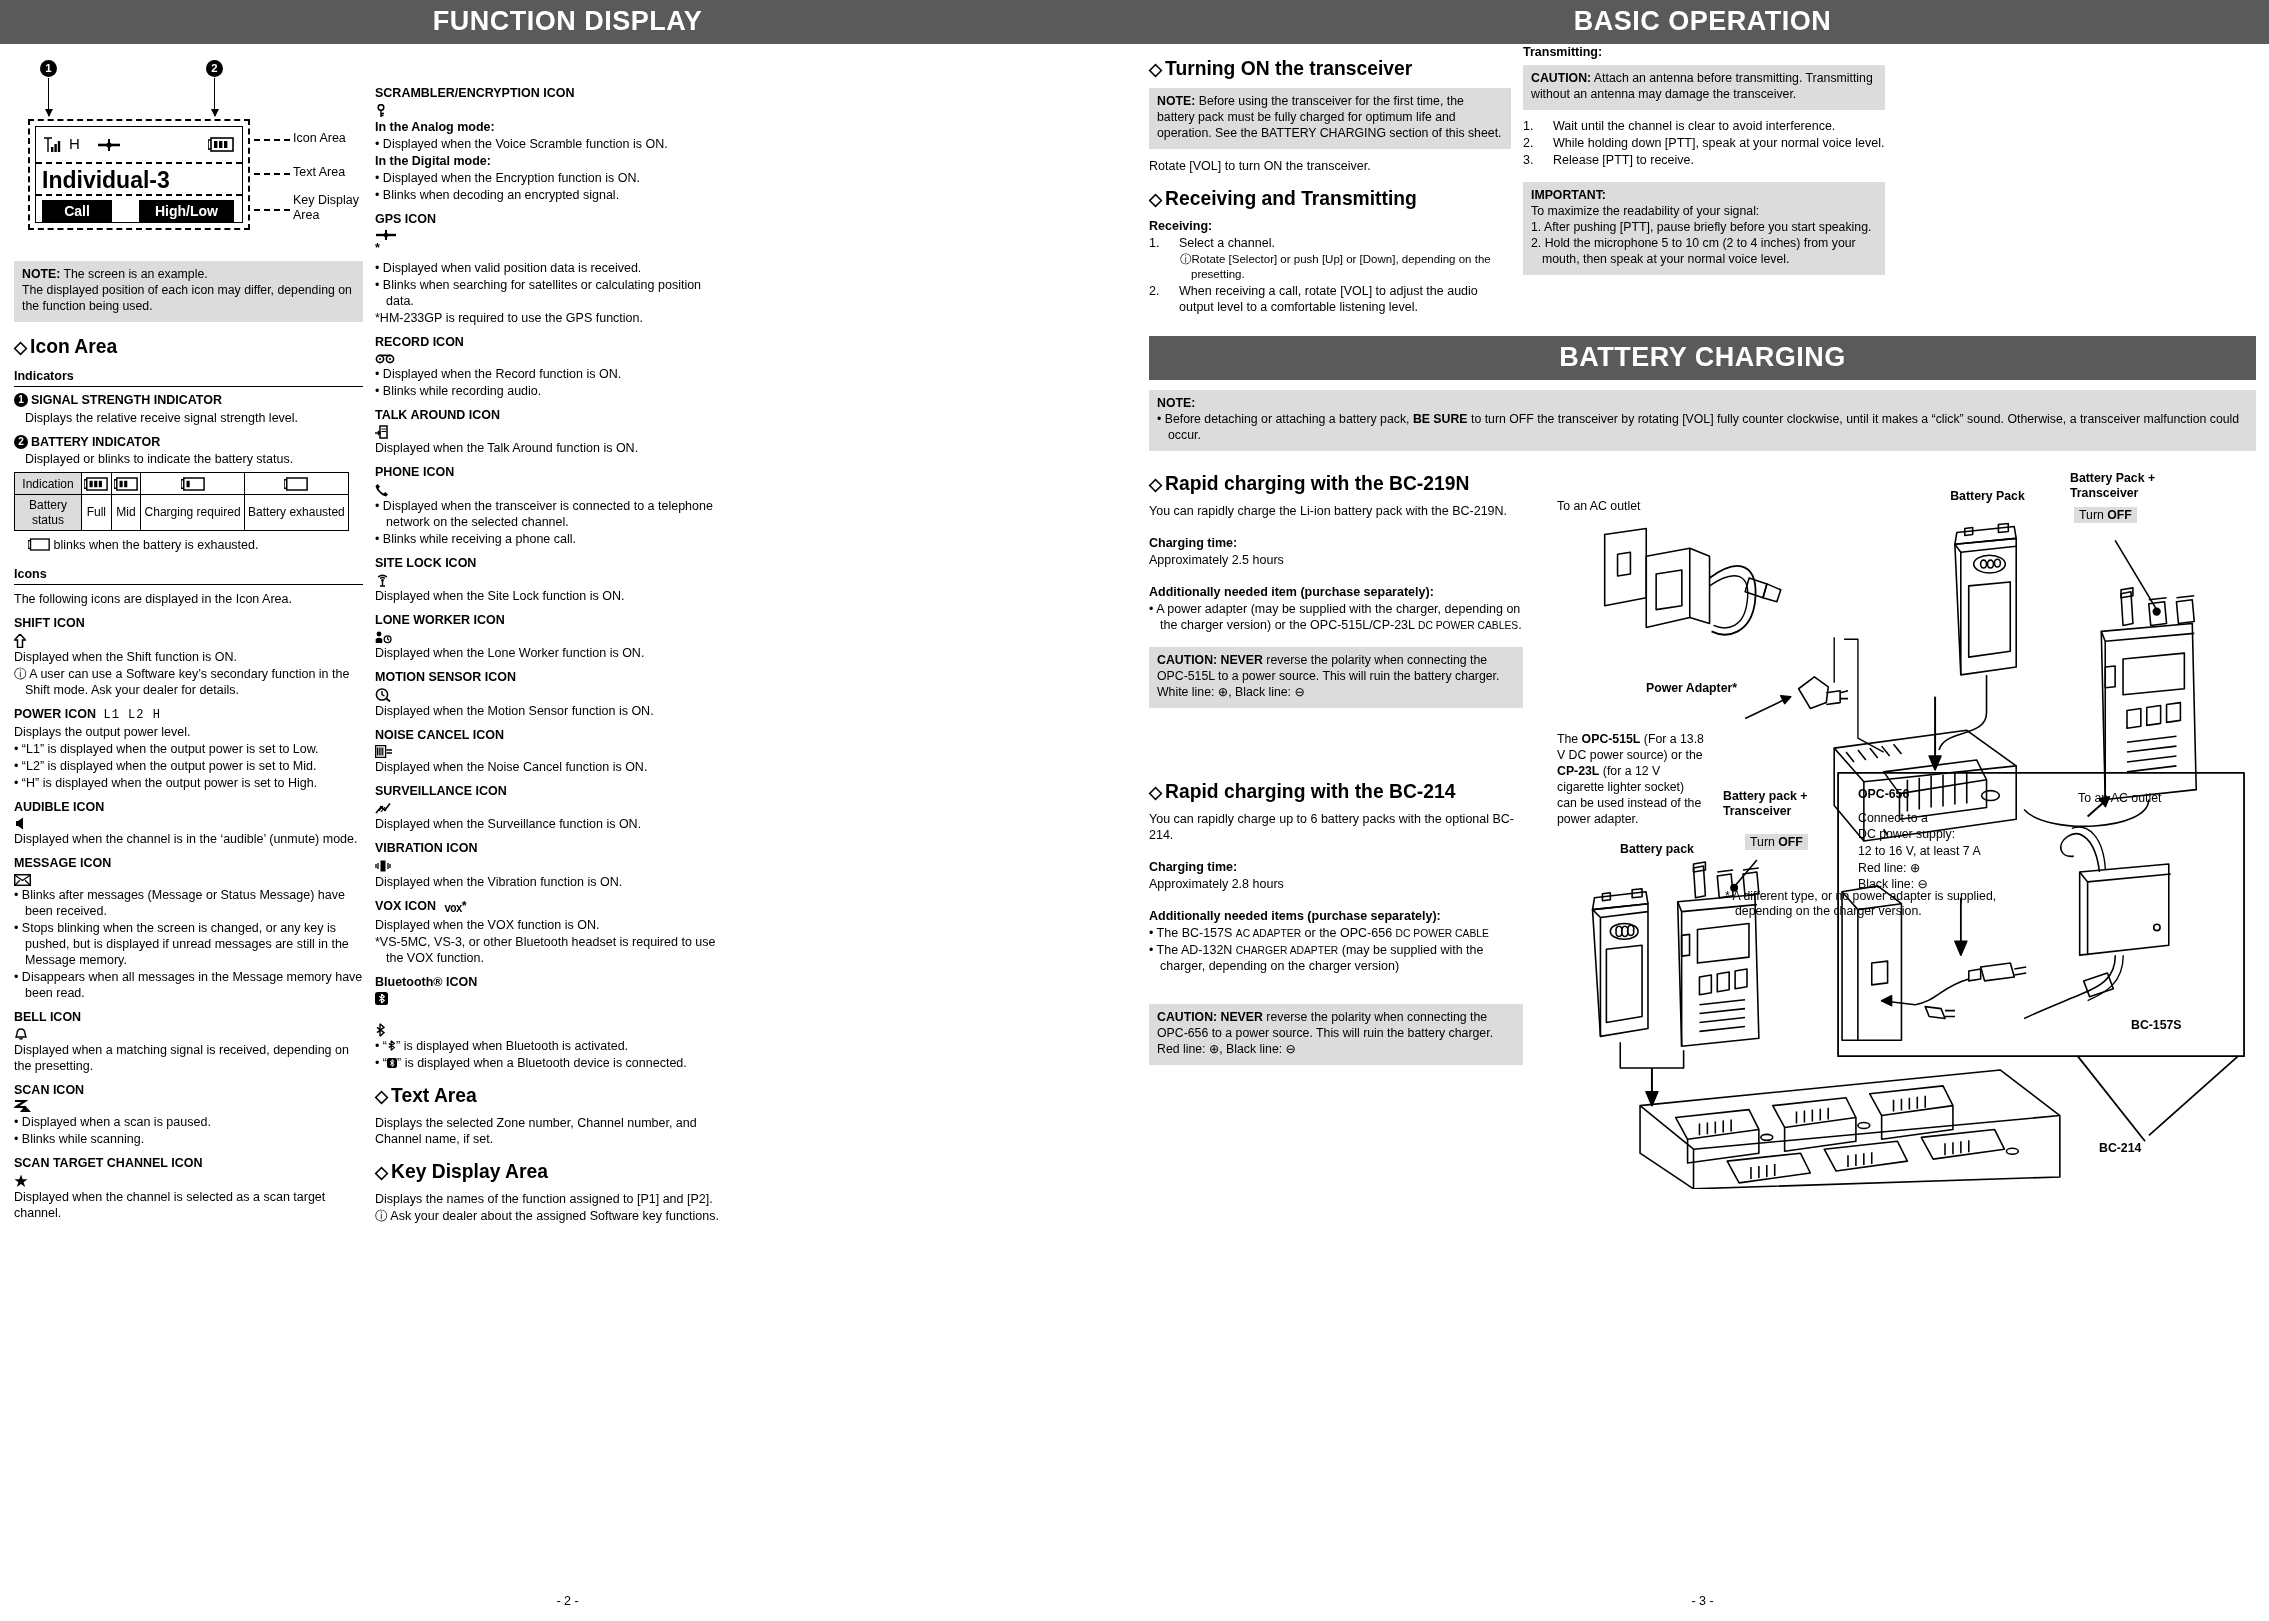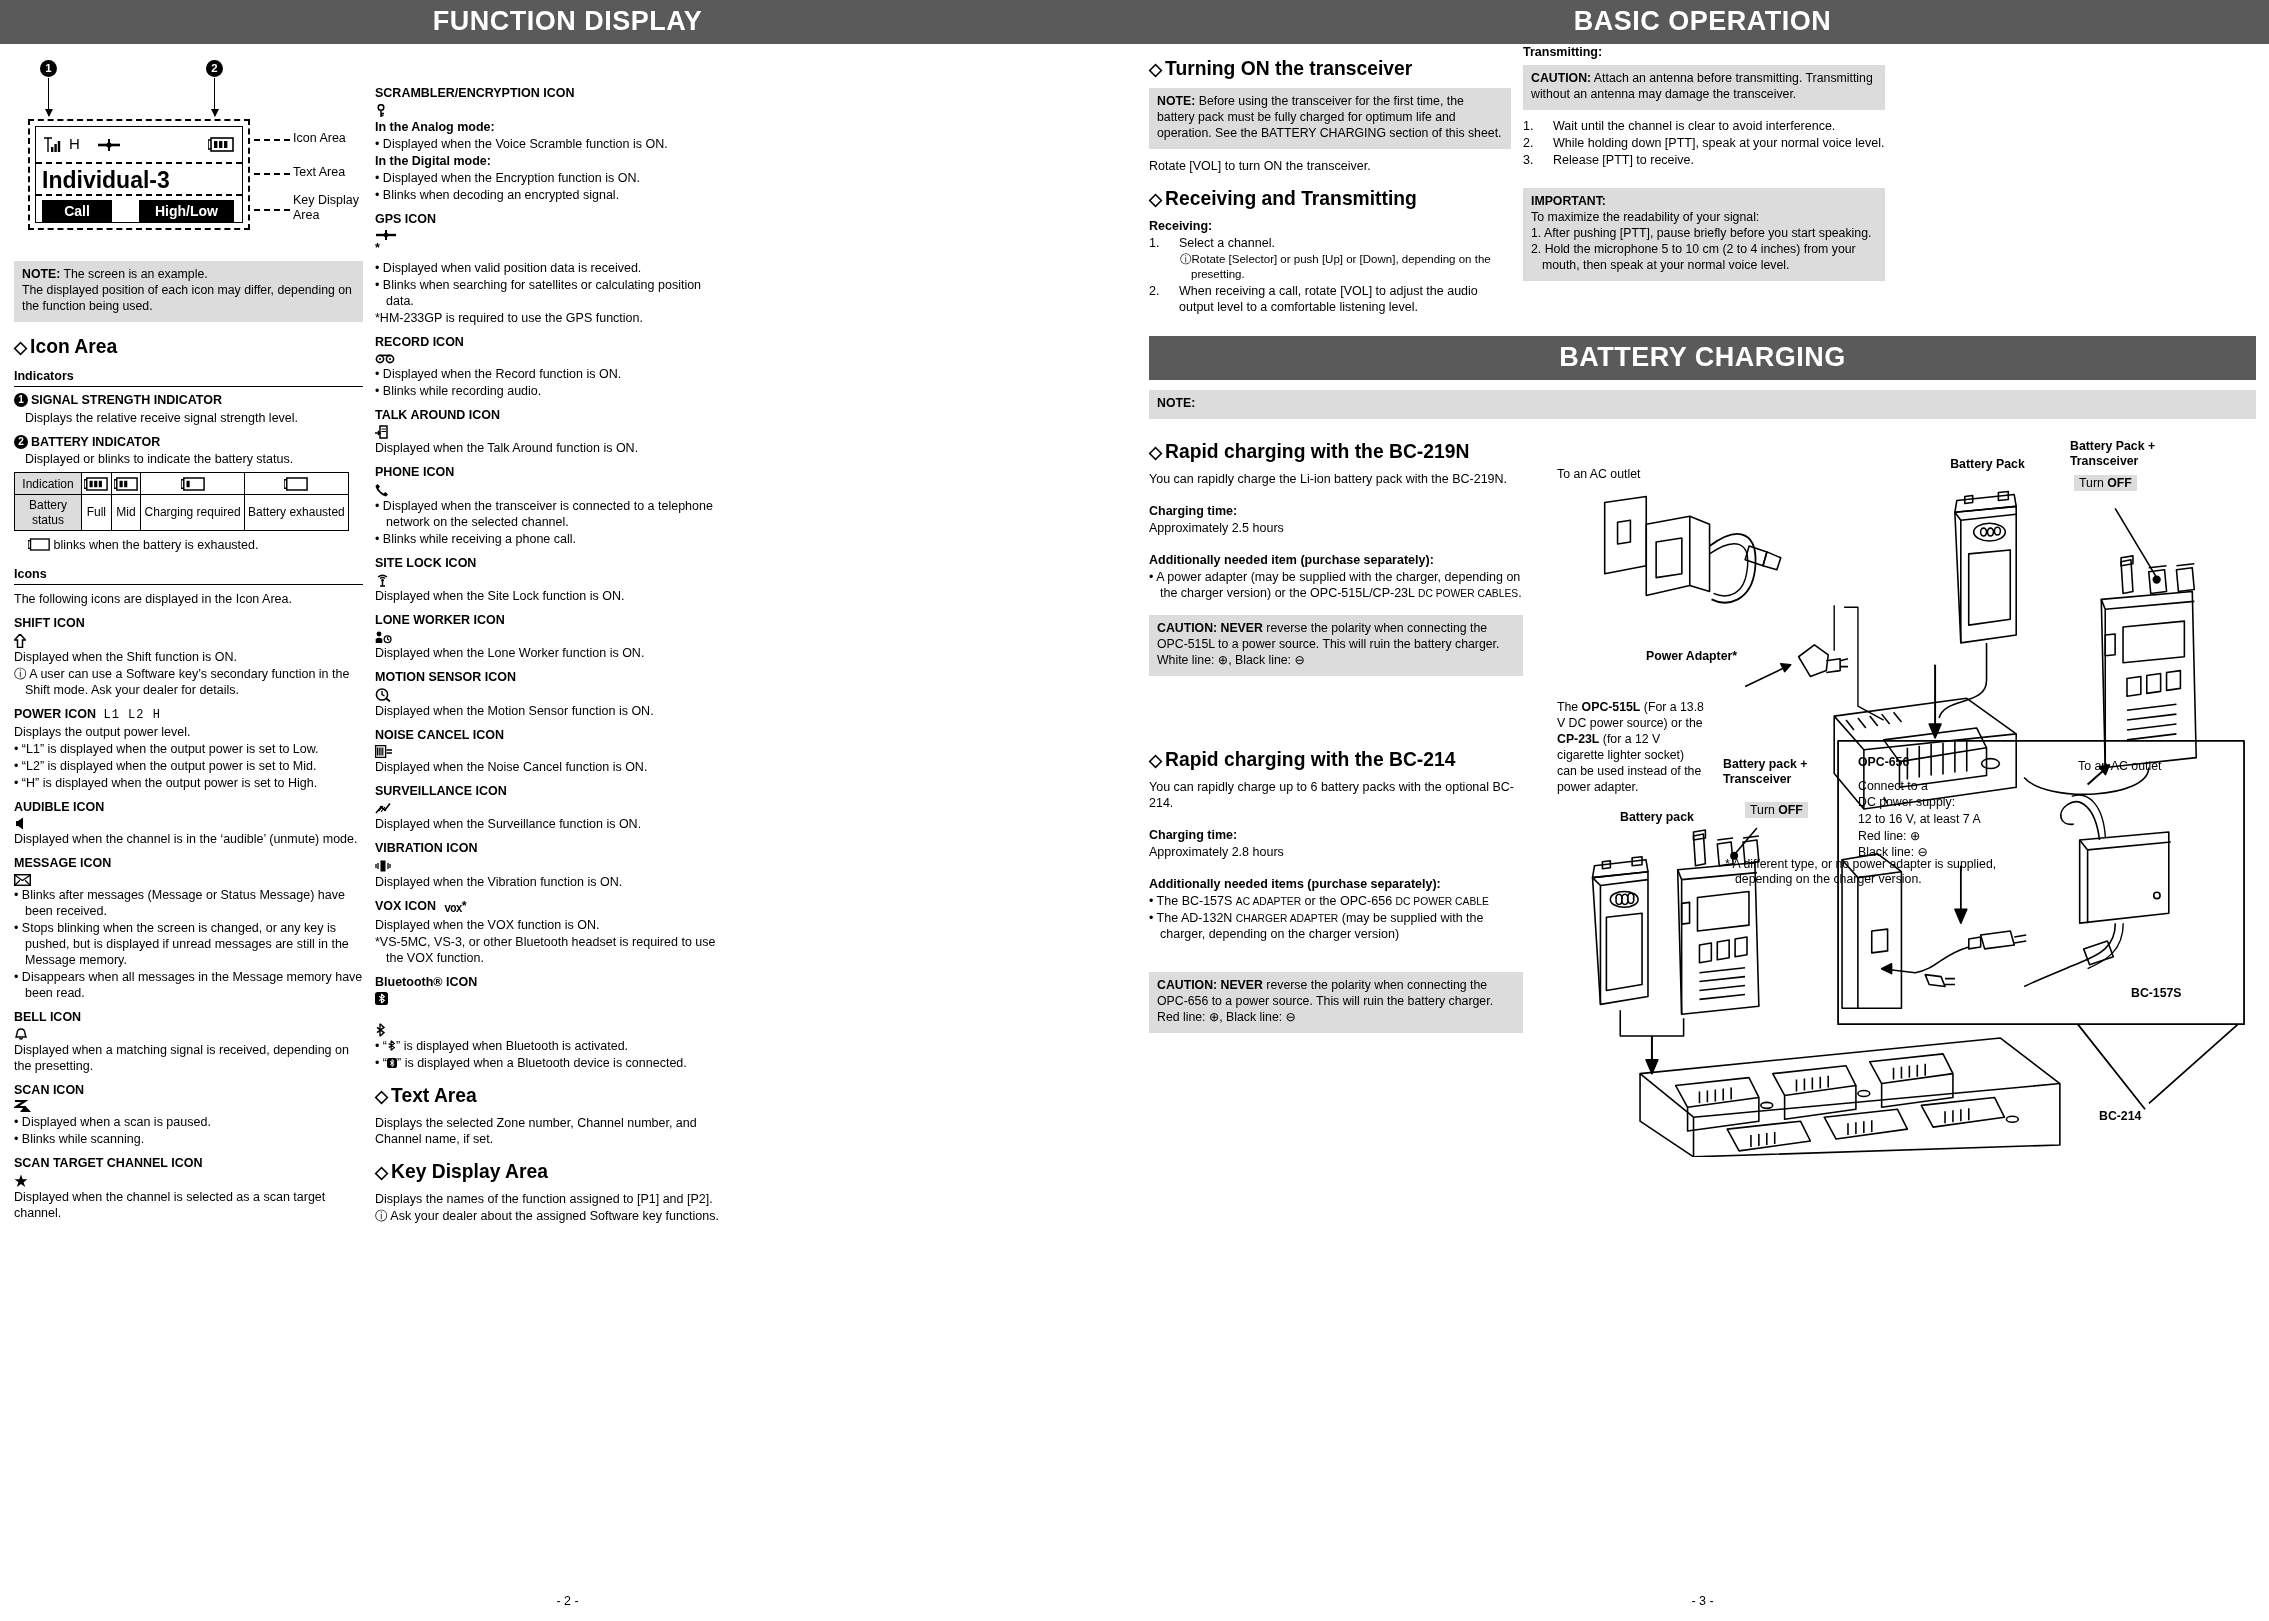--- a/index.html
+++ b/index.html
@@ -557,34 +557,35 @@
 
     <div class="col" style="width:374px;">
       <p style="font-weight:bold; ">Transmitting:</p>
       <div class="note-box" style="margin-top:5px;">
         <b>CAUTION:</b><span> Attach an antenna before transmitting. Transmitting without an antenna may damage the transceiver.</span>
       </div>
       <p class="numbered" style="margin-top:8px;"><span class="n">1.</span><span>Wait until the channel is clear to avoid interference.</span></p>
       <p class="numbered"><span class="n">2.</span><span>While holding down [PTT], speak at your normal voice level.</span></p>
       <p class="numbered"><span class="n">3.</span><span>Release [PTT] to receive.</span></p>
 
-      <div class="note-box" style="margin-top:20px;">
+      <div class="note-box" style="margin-top:14px;">
         <b>IMPORTANT:</b><br>
         <span>To maximize the readability of your signal:</span><br>
         <span class="ind" style="display:block;">1. After pushing [PTT], pause briefly before you start speaking.</span>
         <span class="ind" style="display:block;">2. Hold the microphone 5 to 10 cm (2 to 4 inches) from your mouth, then speak at your normal voice level.</span>
       </div>
     </div>
   </div>
 
   <div class="banner" style="margin:20px 14px 0; width:calc(100% - 28px);">BATTERY CHARGING</div>
 
   <div style="padding:0 14px;">
     <div class="note-box" style="margin-top:10px;">
       <b>NOTE:</b><br>
+      <span class="ind" style="display:block;"><span>• Before detaching or attaching a battery pack, </span><b>BE SURE</b><span> to turn OFF the transceiver by rotating [VOL] fully counter clockwise, until it makes a “click” sound. Otherwise, a transceiver malfunction could occur.</span></span>
     </div>
   </div>
 
   <div style="position:relative; padding:0 14px;">
     <div style="width:374px;">
       <div class="h-diamond" style="margin-top:22px;">
         <span class="dia">◇</span><span>Rapid charging with the BC-219N</span>
       </div>
       <p>You can rapidly charge the Li-ion battery pack with the BC-219N.</p>
       <p style="font-weight:bold; margin-top:16px;">Charging time:</p>

